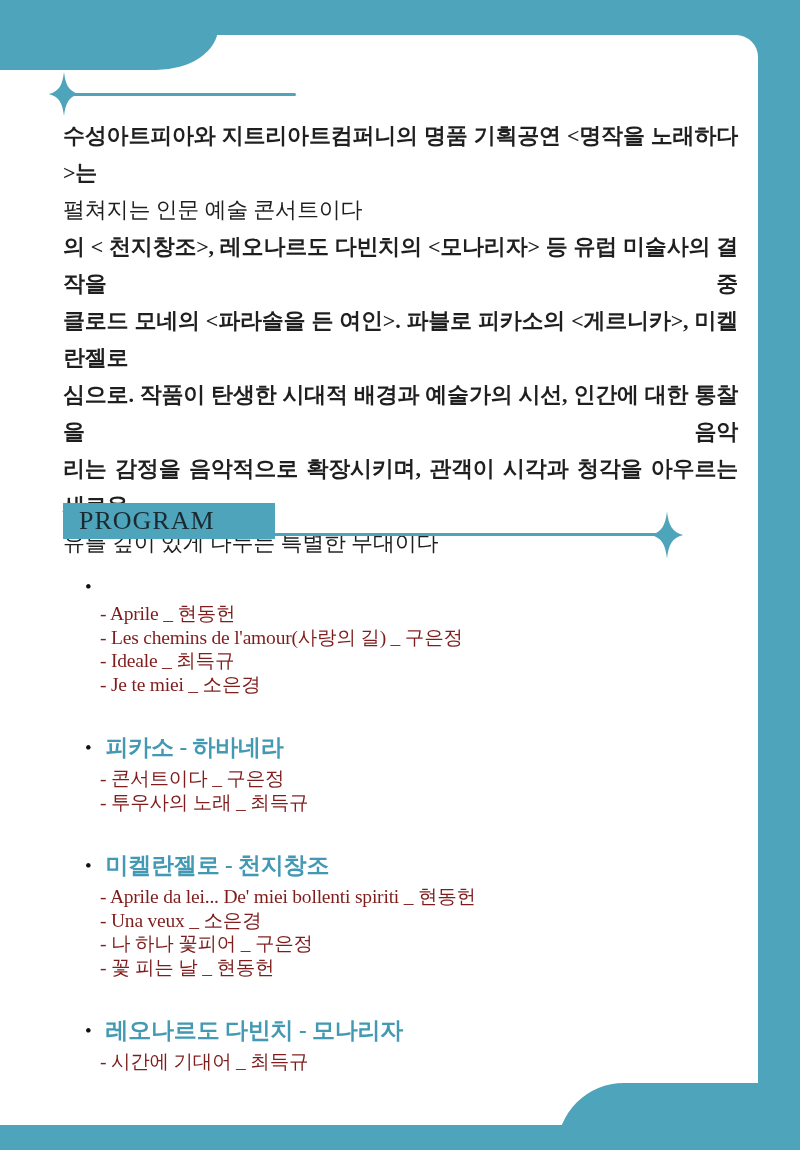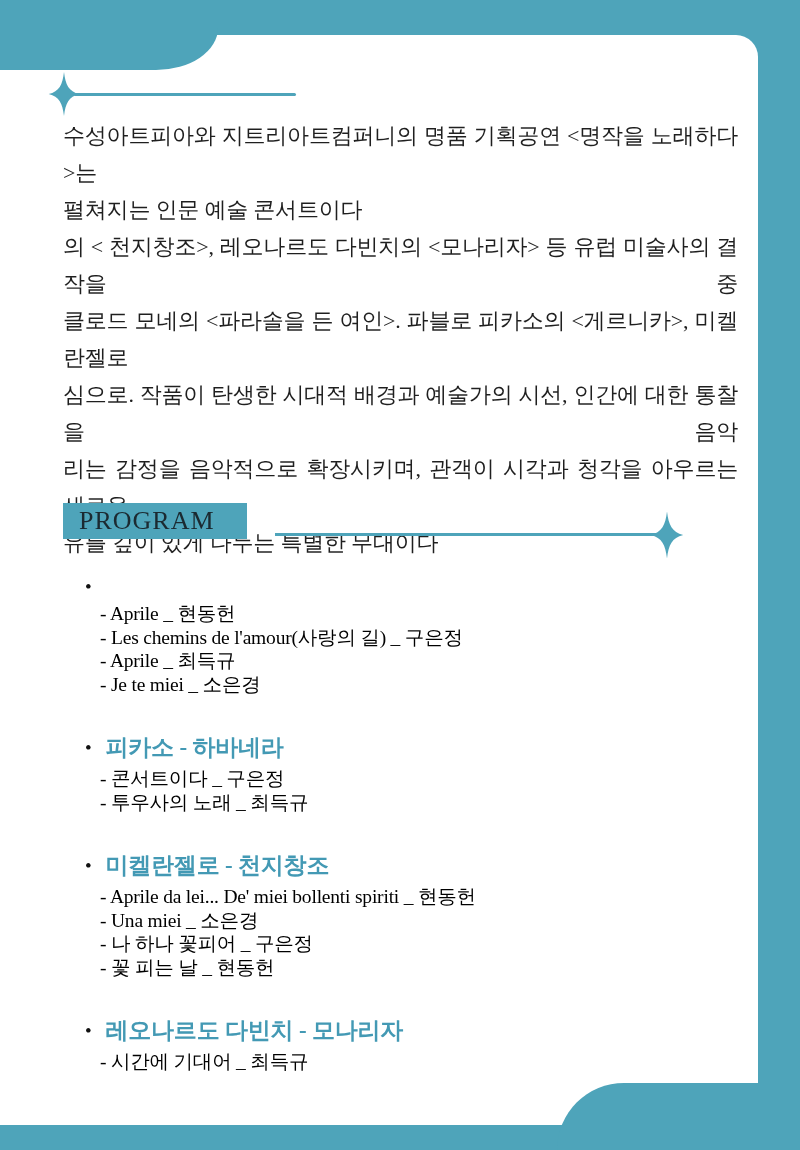--- a/index.html
+++ b/index.html
@@ -49,28 +49,28 @@
   }
   .sparkle { fill: #4EA4BA; flex: 0 0 auto; }
 
   
   .intro {
     position: absolute; left: 63px; top: 117px; width: 675px;
     font-size: 22px; line-height: 37px; color: #1f1f1f;
     letter-spacing: -0.2px;
   }
   .intro .line { white-space: nowrap; }
-  .intro .line.j { white-space: normal; text-align: justify; text-align-last: justify; }
+  .intro .line.j { white-space: normal; text-align: justify; text-align-last: justify; font-weight: bold; }
 
   
   .program-header {
     position: absolute; left: 63px; top: 503px; width: 675px; height: 36px;
   }
   .ph-box {
-    width: 184px; height: 36px; box-sizing: border-box;
+    width: 212px; height: 36px; box-sizing: border-box;
     background: #4EA4BA;
     color: #1b2a31;
     font-size: 26px; letter-spacing: 1px;
     display: flex; align-items: center;
     padding-left: 16px;
   }
   .ph-line {
     position: absolute; left: 212px; top: 30px;
     width: 382px; height: 3px;
     background: #4EA4BA;
@@ -88,21 +88,21 @@
     color: #4399B4;
     margin-bottom: 4px;
     letter-spacing: -0.2px;
   }
   .sec-title .bullet {
     color: #111111; font-size: 19px; font-weight: normal;
     margin-right: 14px;
   }
   .song {
     font-size: 19.5px; line-height: 23.5px;
-    color: #000000;
+    color: #7f1d1d;
     padding-left: 15px;
     white-space: nowrap;
     letter-spacing: -0.2px;
   }
 </style>
 </head>
 <body>
 
 <div class="card"></div>
 <div class="blob-top-left"></div>
@@ -138,40 +138,40 @@
   </div>
 
   <div class="program-list">
 
     <div class="section">
       <div class="sec-title">
         <span class="bullet">•</span>
       </div>
       <div class="song">- Aprile _ 현동헌</div>
       <div class="song">- Les chemins de l'amour(사랑의 길) _ 구은정</div>
-      <div class="song">- Aprile _ 최득규</div>
+      <div class="song">- Ideale _ 최득규</div>
       <div class="song">- Je te miei _ 소은경</div>
     </div>
 
     <div class="section">
       <div class="sec-title">
         <span class="bullet">•</span>
         <span>피카소 - 하바네라</span>
       </div>
       <div class="song">- 콘서트이다 _ 구은정</div>
       <div class="song">- 투우사의 노래 _ 최득규</div>
     </div>
 
     <div class="section">
       <div class="sec-title">
         <span class="bullet">•</span>
         <span>미켈란젤로 - 천지창조</span>
       </div>
       <div class="song">- Aprile da lei... De' miei bollenti spiriti _ 현동헌</div>
-      <div class="song">- Una miei _ 소은경</div>
+      <div class="song">- Una veux _ 소은경</div>
       <div class="song">- 나 하나 꽃피어 _ 구은정</div>
       <div class="song">- 꽃 피는 날 _ 현동헌</div>
     </div>
 
     <div class="section">
       <div class="sec-title">
         <span class="bullet">•</span>
         <span>레오나르도 다빈치 - 모나리자</span>
       </div>
       <div class="song">- 시간에 기대어 _ 최득규</div>

